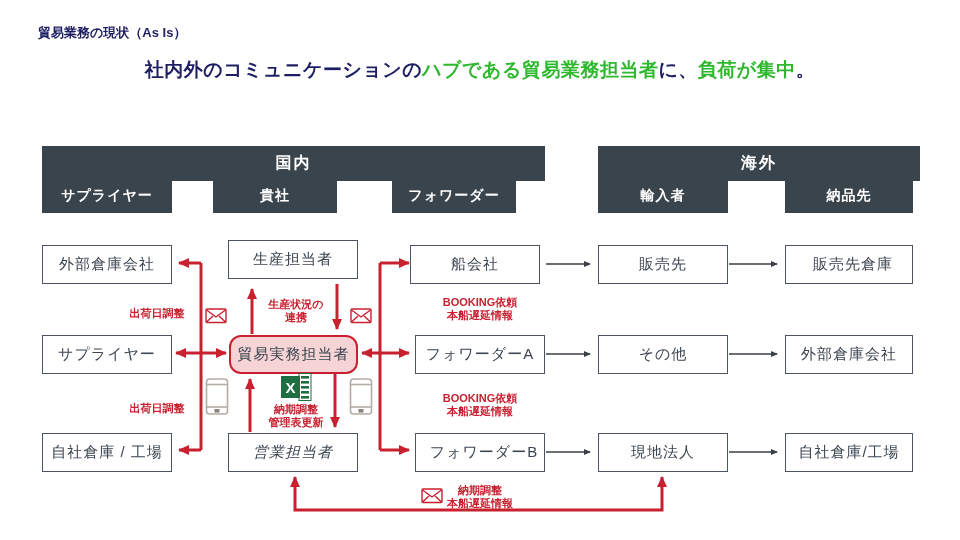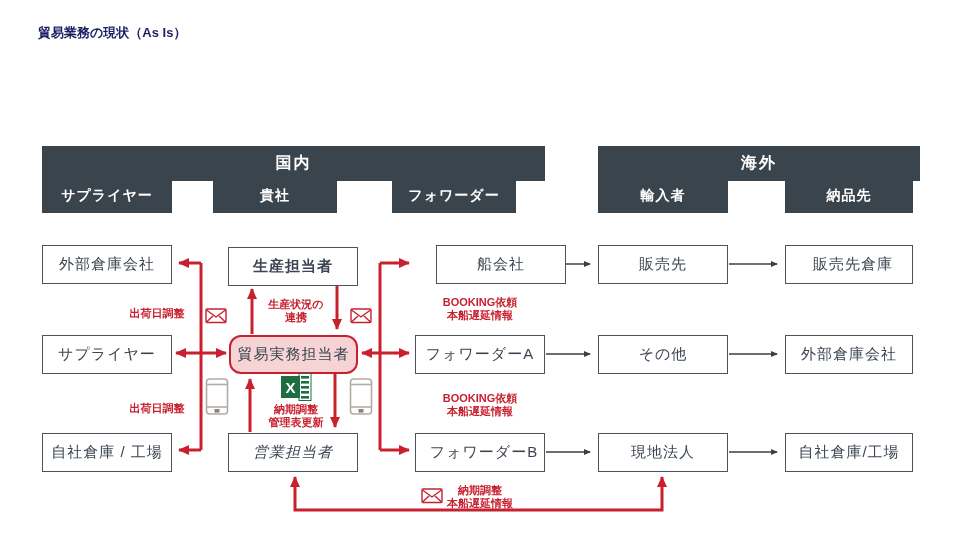--- a/index.html
+++ b/index.html
@@ -45,20 +45,23 @@
   .bh{fill:#3a3f46;}
   .env{stroke:var(--red,#c8202f);stroke-width:1.4;fill:#fff;}
   .ph{stroke:var(--phone-gray,#b3aca4);stroke-width:1.6;fill:#fff;}
 </style>
 </head>
 <body>
 
 <div class="title">貿易業務の現状（As Is）</div>
 
 <div class="headline">
+  <div>
+    <span data-color="navy">社内外のコミュニケーションの</span><span data-color="green">ハブである貿易業務担当者</span><span data-color="navy">に、</span><span data-color="green">負荷が集中</span><span data-color="navy">。</span>
+  </div>
 </div>
 
 <div class="bar region" style="left:42px;top:146px;width:503px;">国内</div>
 <div class="bar region" style="left:598px;top:146px;width:322px;">海外</div>
 
 <div class="bar colhead" style="left:42px;top:178px;width:130px;">サプライヤー</div>
 <div class="bar colhead" style="left:213px;top:178px;width:124px;">貴社</div>
 <div class="bar colhead" style="left:392px;top:178px;width:124px;">フォワーダー</div>
 <div class="bar colhead" style="left:598px;top:178px;width:130px;">輸入者</div>
 <div class="bar colhead" style="left:785px;top:178px;width:128px;">納品先</div>
@@ -91,22 +94,22 @@
     <line class="bl" x1="546" y1="264" x2="590" y2="264" marker-end="url(#mb)"></line>
     <line class="bl" x1="729" y1="264" x2="777" y2="264" marker-end="url(#mb)"></line>
     <line class="bl" x1="546" y1="354" x2="590" y2="354" marker-end="url(#mb)"></line>
     <line class="bl" x1="729" y1="354" x2="777" y2="354" marker-end="url(#mb)"></line>
     <line class="bl" x1="546" y1="452" x2="590" y2="452" marker-end="url(#mb)"></line>
     <line class="bl" x1="729" y1="452" x2="777" y2="452" marker-end="url(#mb)"></line>
   </g>
 </svg>
 
 <div class="node" style="left:42px;top:245px;">外部倉庫会社</div>
-<div class="node" style="left:228px;top:247px;font-weight:bold;">生産担当者</div>
-<div class="node" style="left:436px;top:245px;">船会社</div>
+<div class="node" style="left:228px;top:240px;">生産担当者</div>
+<div class="node" style="left:410px;top:245px;">船会社</div>
 <div class="node" style="left:598px;top:245px;">販売先</div>
 <div class="node" style="left:785px;top:245px;width:128px;padding-left:8px;">販売先倉庫</div>
 
 <div class="node" style="left:42px;top:335px;">サプライヤー</div>
 <div class="node hl" style="left:229px;top:335px;width:129px;border-radius:12px;">貿易実務担当者</div>
 <div class="node" style="left:415px;top:335px;">フォワーダーA</div>
 <div class="node" style="left:598px;top:335px;">その他</div>
 <div class="node" style="left:785px;top:335px;width:128px;">外部倉庫会社</div>
 
 <div class="node" style="left:42px;top:433px;">自社倉庫 / 工場</div>

